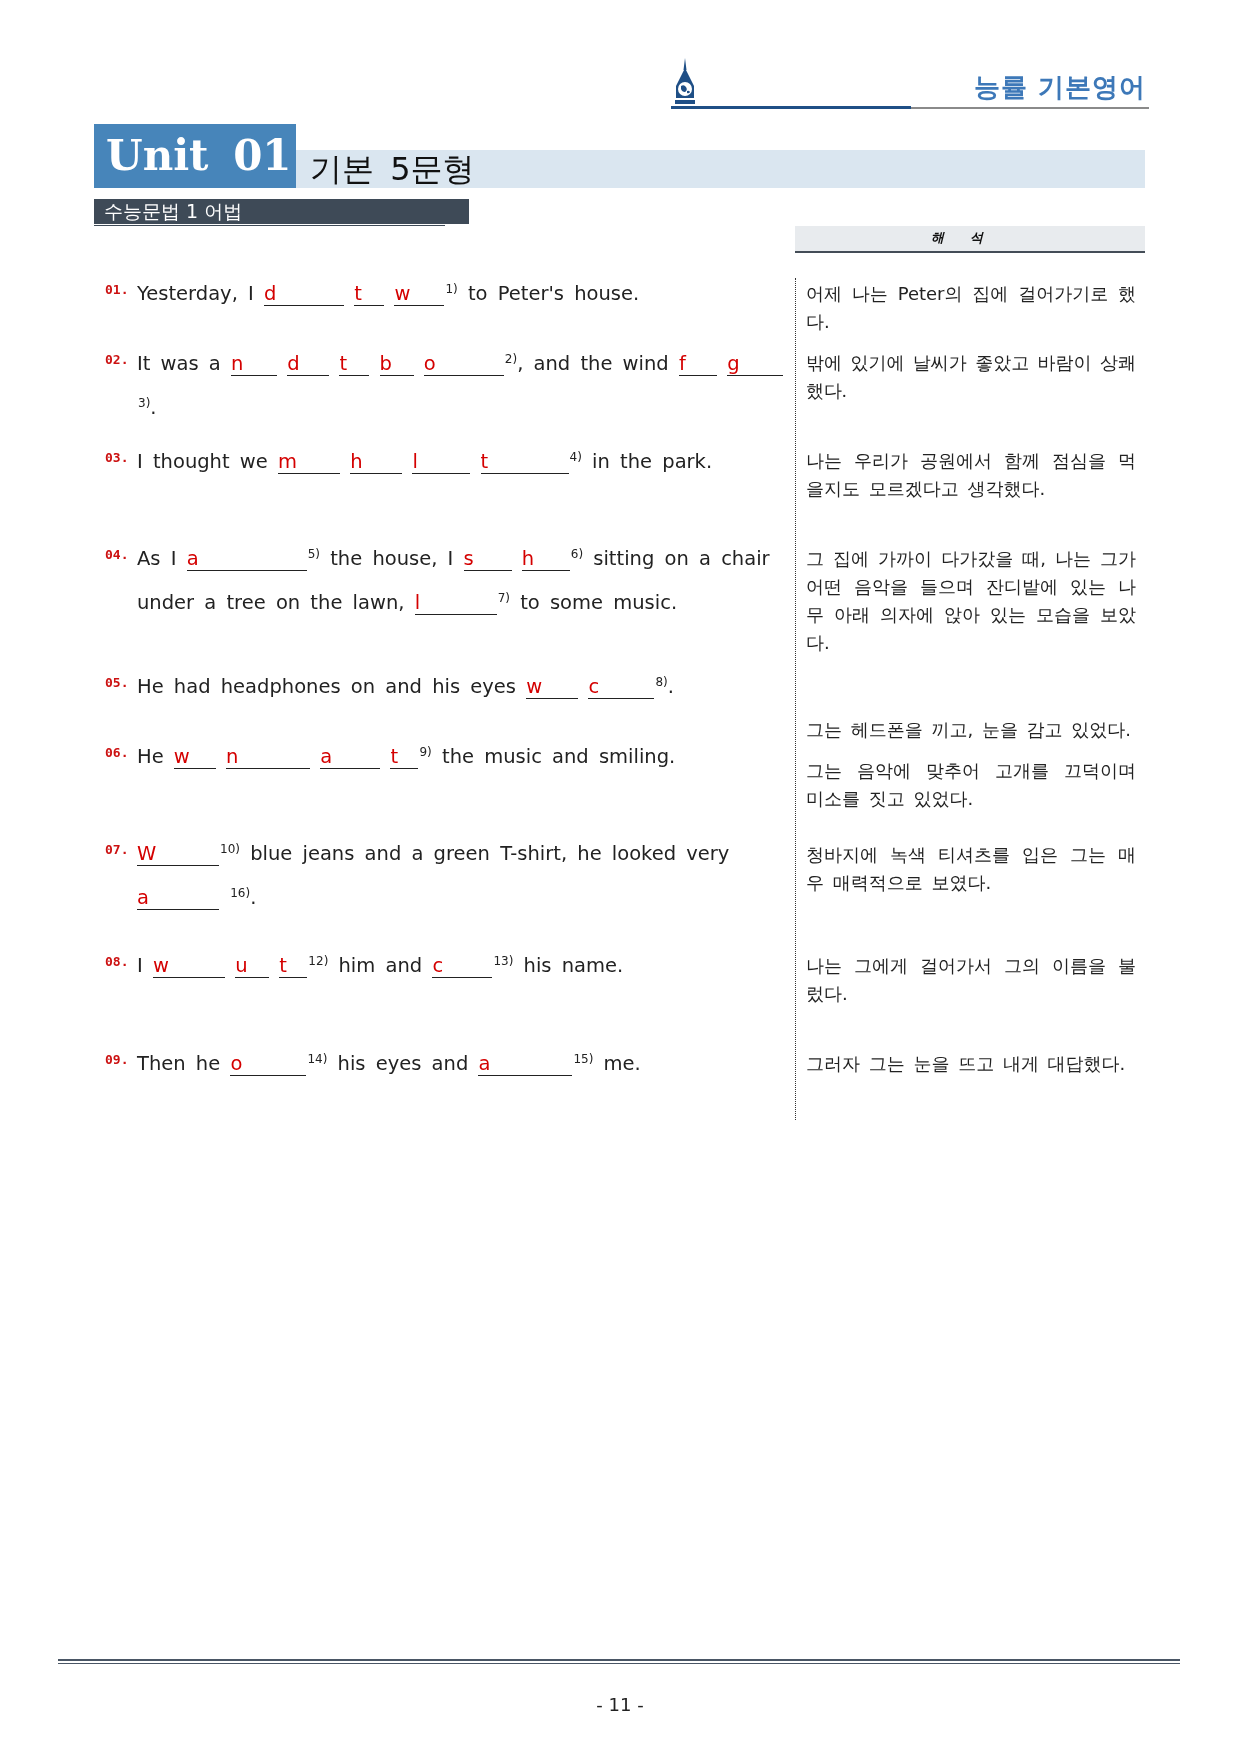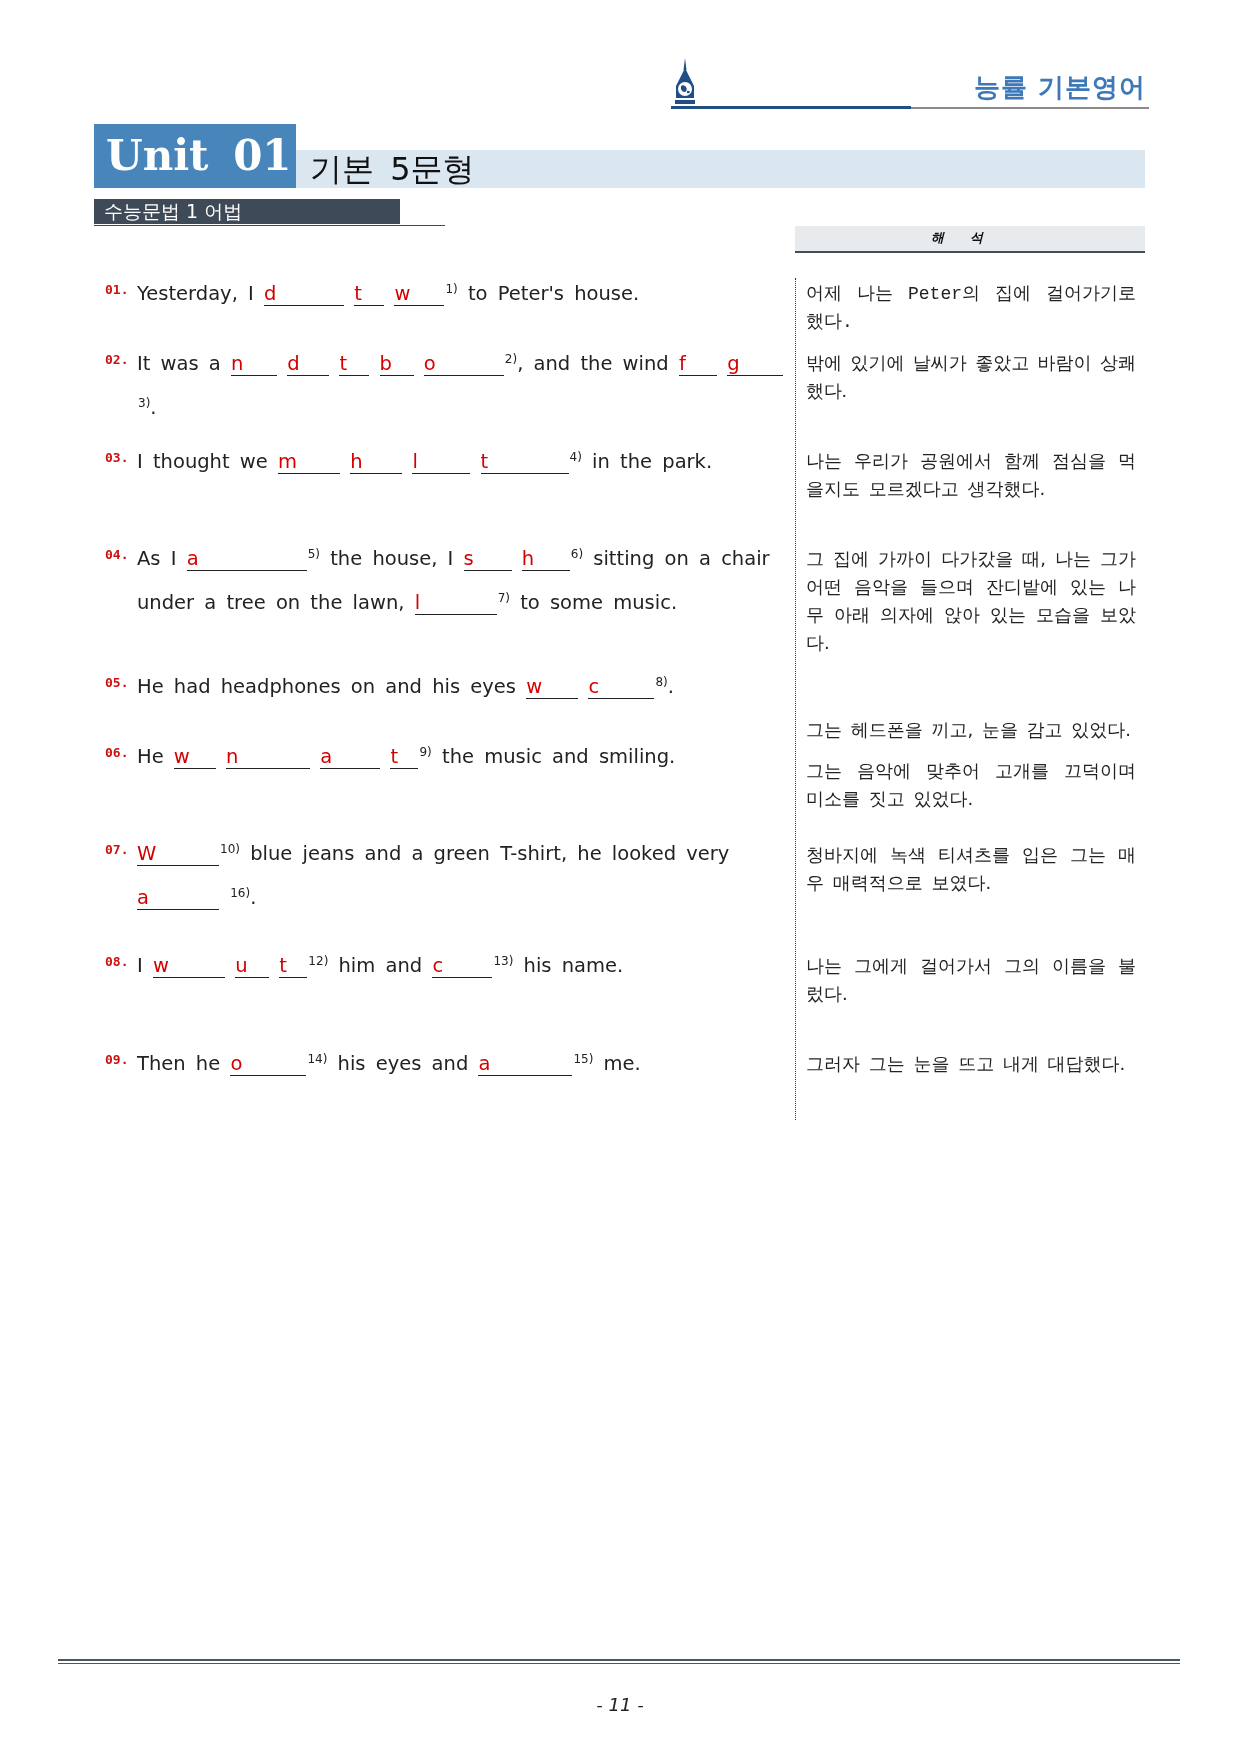--- a/index.html
+++ b/index.html
@@ -12,21 +12,21 @@
   .hdr-line-blue { left:671px; top:106px; width:240px; height:3px; background:#1f4f86; }
   .hdr-line-gray { left:911px; top:107px; width:238px; height:2px; background:#8a8a8a; }
   .brand { right:94px; top:70px; font-size:26px; font-weight:bold; color:#3d78b8; letter-spacing:1px; }
 
   .unit-box { left:94px; top:124px; width:202px; height:64px; background:#4785ba; color:#fff;
               font-family:"DejaVu Serif", "Liberation Serif", serif; font-weight:bold; font-size:42px;
               line-height:64px; padding-left:12px; box-sizing:border-box; word-spacing:10px; }
   .unit-bar { left:296px; top:150px; width:849px; height:38px; background:#dae6f0; }
   .unit-sub { left:310px; top:152px; font-size:32px; line-height:34px; color:#111; word-spacing:6px; }
 
-  .sec-bar { left:94px; top:199px; width:306px; height:25px; background:#3e4a57; color:#fff;
+  .sec-bar { left:94px; top:199px; width:375px; height:25px; background:#3e4a57; color:#fff;
              font-size:19px; line-height:25px; padding-left:10px; box-sizing:border-box; }
   .sec-under { left:94px; top:225px; width:351px; height:1px; background:#3e4a57; }
 
   .trans-hdr { left:795px; top:226px; width:350px; height:25px; background:#e8ebee;
                border-bottom:2px solid #444d57; font-size:13px; font-weight:bold; text-align:center;
                line-height:24px; color:#111; box-sizing:content-box; letter-spacing:26px;font-style:italic; }
 
   .divider { left:795px; top:278px; width:0; height:842px; border-left:1px dotted #333; }
 
   
@@ -37,21 +37,21 @@
   .blank { display:inline-block; border-bottom:1.5px solid #222; color:#d40000; font-weight:normal;
            line-height:22px; vertical-align:baseline; padding-bottom:0; }
   sup { font-size:12px; vertical-align:7px; line-height:0; margin-left:1px; }
 
   .trans { position:absolute; left:806px; width:330px; font-size:18px; line-height:28px; color:#222;
            text-align:justify; word-spacing:3px; }
 
   
   .foot1 { left:58px; top:1659px; width:1122px; height:2px; background:#4a5665; }
   .foot2 { left:58px; top:1663px; width:1122px; height:1px; background:#4a5665; }
-  .page-num { left:0; width:1240px; top:1694px; text-align:center; font-size:18px; color:#222;font-style:italic; }
+  .page-num { left:0; width:1240px; top:1694px; text-align:center; font-size:18px; color:#222; }
 </style>
 </head>
 <body>
 
 <svg class="abs logo" viewBox="0 0 28 48">
   <polygon points="14,0 15.5,12 12.5,12" fill="#1f4f86"></polygon>
   <path d="M14 10 L23 28 L23 40 L5 40 L5 28 Z" fill="#1f4f86"></path>
   <circle cx="14" cy="31" r="7" fill="#ffffff"></circle>
   <path d="M10 28 q3 -2 5 1 q2 3 -1 5 q-3 0 -4 -3 z M16 33 q2 -1 3 1 q-1 2 -3 1z" fill="#1f4f86"></path>
   <rect x="4" y="42" width="20" height="4" fill="#1f4f86"></rect>
@@ -68,21 +68,21 @@
 <div class="abs sec-under"></div>
 
 <div class="abs trans-hdr">해석</div>
 <div class="abs divider"></div>
 
 <div id="items">
     <div class="item" style="top: 272px;">
       <span class="num">01.</span>
       <div class="txt">Yesterday, I <span class="blank" style="width: 80px;">d</span> <span class="blank" style="width: 30px;">t</span> <span class="blank" style="width: 50px;">w</span><sup>1)</sup> to Peter's house.</div>
     </div>
-    <div class="trans" style="top: 280px; font-family: Liberation Mono, monospace;">어제 나는 Peter의 집에 걸어가기로 했다.</div>
+    <div class="trans" style="top: 280px;">어제 나는 Peter의 집에 걸어가기로 했다.</div>
     <div class="item" style="top: 342px;">
       <span class="num">02.</span>
       <div class="txt">It was a <span class="blank" style="width: 46px;">n</span> <span class="blank" style="width: 42px;">d</span> <span class="blank" style="width: 30px;">t</span> <span class="blank" style="width: 34px;">b</span> <span class="blank" style="width: 80px;">o</span><sup>2)</sup>, and the wind <span class="blank" style="width: 38px;">f</span> <span class="blank" style="width: 56px;">g</span><sup>3)</sup>.</div>
     </div>
     <div class="trans" style="top: 349px; font-family: Liberation Serif, serif;">밖에 있기에 날씨가 좋았고 바람이 상쾌했다.</div>
     <div class="item" style="top: 440px;">
       <span class="num">03.</span>
       <div class="txt">I thought we <span class="blank" style="width: 62px;">m</span> <span class="blank" style="width: 52px;">h</span> <span class="blank" style="width: 58px;">l</span> <span class="blank" style="width: 88px;">t</span><sup>4)</sup> in the park.</div>
     </div>
     <div class="trans" style="top: 447px;">나는 우리가 공원에서 함께 점심을 먹을지도 모르겠다고 생각했다.</div>

